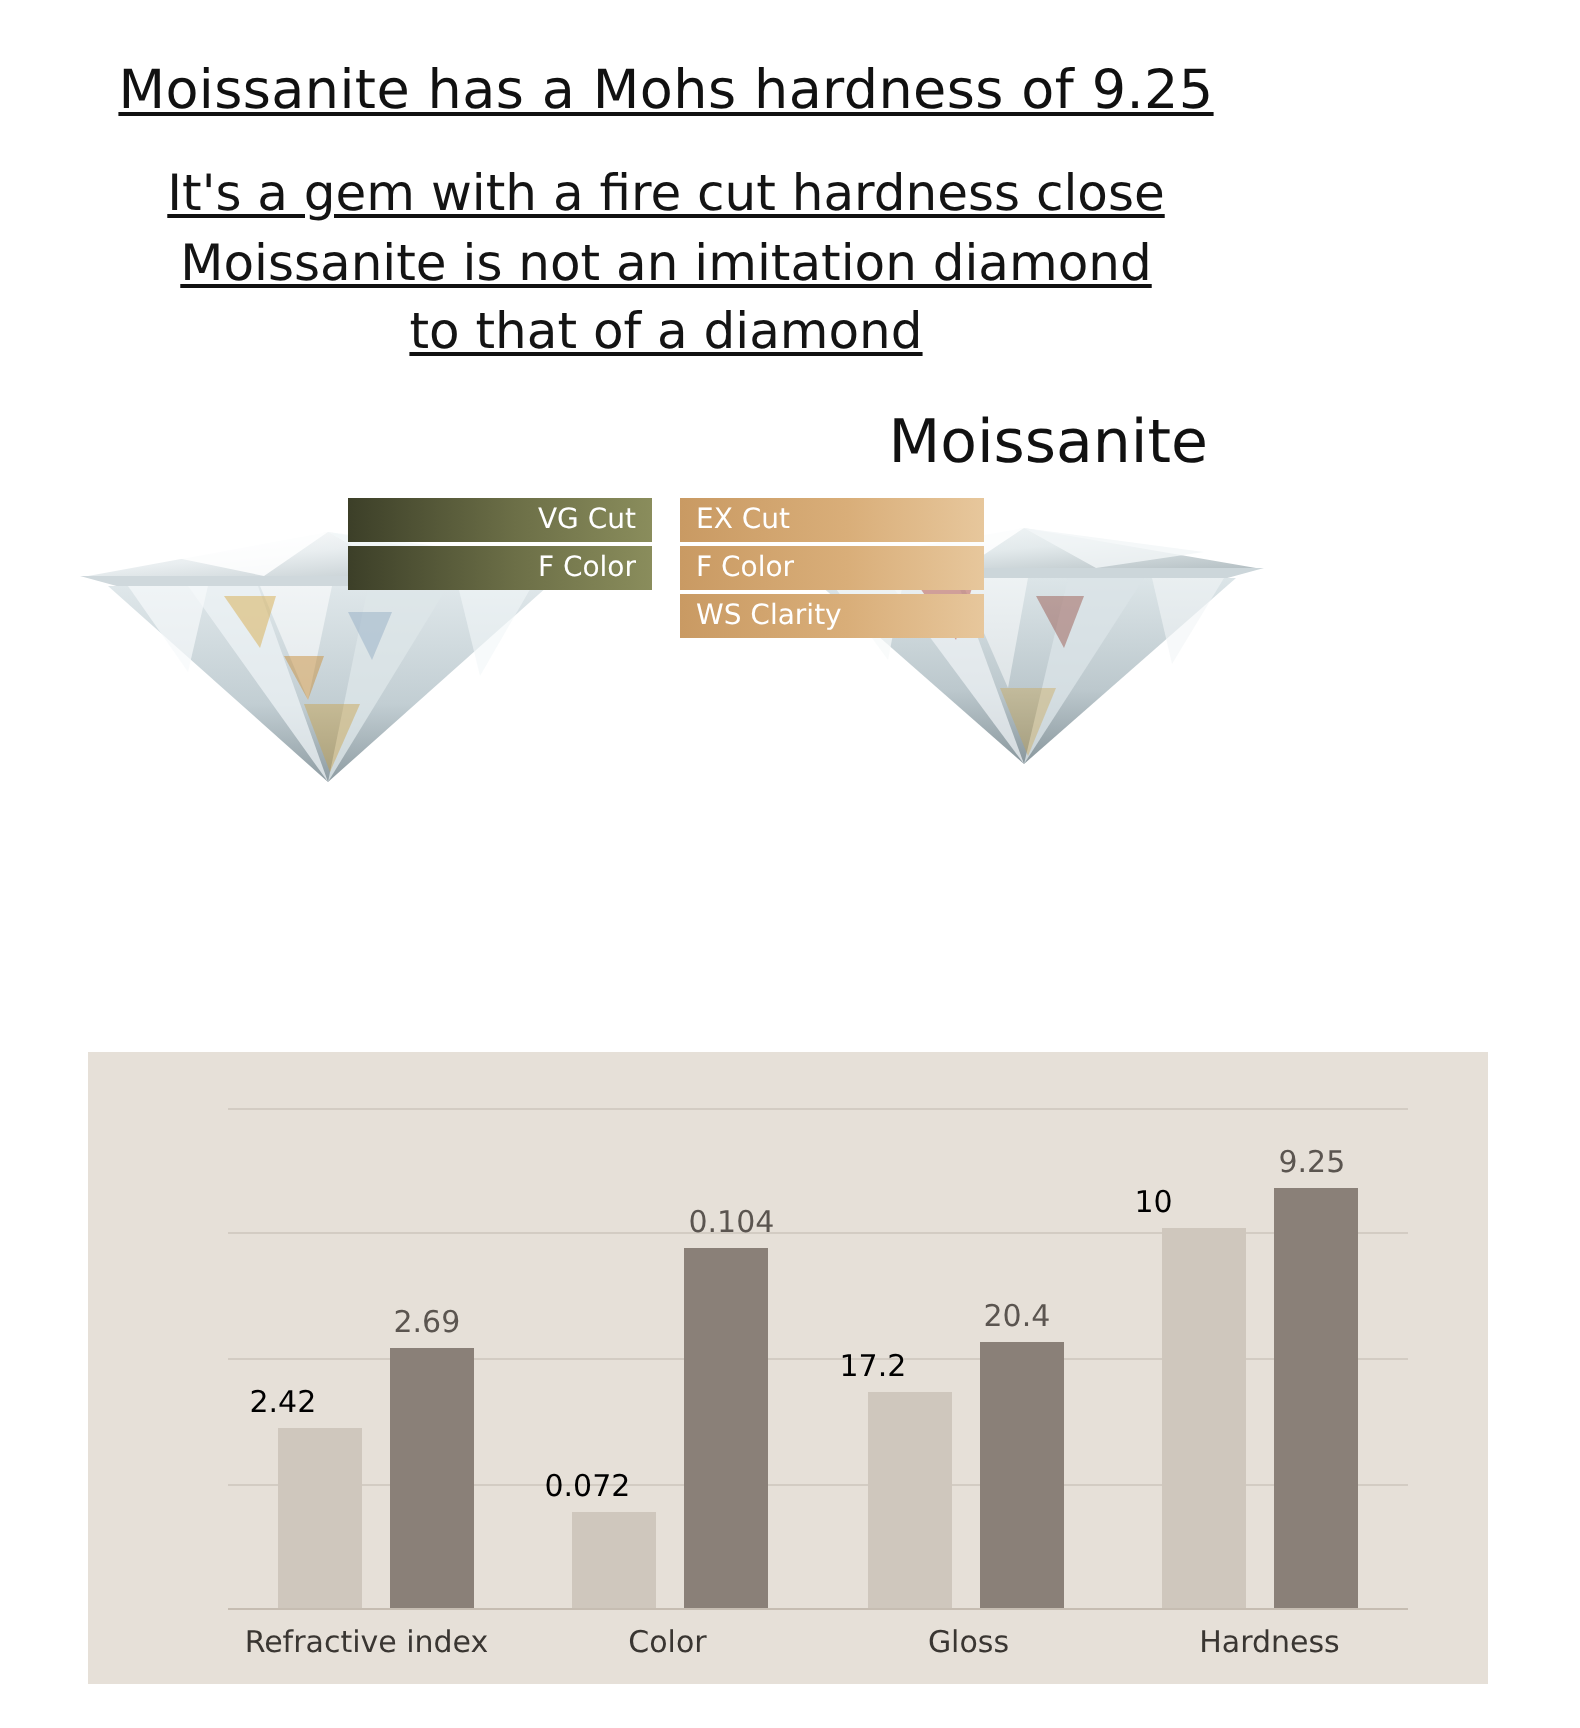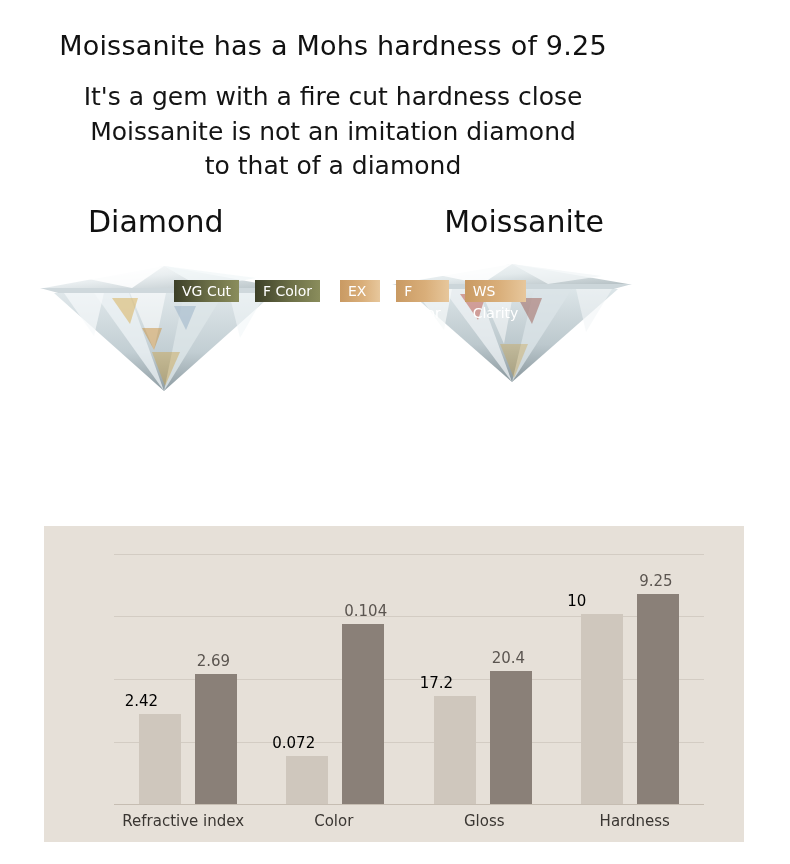--- a/index.html
+++ b/index.html
@@ -11,20 +11,21 @@
     height: 864px;
     background: #ffffff;
     font-family: "DejaVu Sans", sans-serif;
     color: #111111;
     overflow: hidden;
   }
   .page {
     position: relative;
     width: 666px;
     height: 864px;
+    text-decoration: underline;
   }
 
   
   .headline-top {
     text-align: center;
     font-size: 27px;
     line-height: 1.2;
     padding-top: 30px;
     color: #111;
     letter-spacing: 0.2px;
@@ -72,23 +73,23 @@
     position: absolute;
     top: 45px;
     left: 50%;
     transform: translateX(-50%);
     width: 318px;
     display: flex;
     justify-content: space-between;
   }
   .badge-col {
     display: flex;
-    gap: 16px;
+    flex-direction: column;
+    gap: 2px;
     width: 152px;
-    margin-top: 31px;
   }
   .badge {
     height: 22px;
     line-height: 22px;
     font-size: 14px;
     color: #ffffff;
     padding: 0 8px;
     box-sizing: border-box;
   }
   .badge.dark {
@@ -192,21 +193,20 @@
 <div class="page">
 
   <div class="headline-top">Moissanite has a Mohs hardness of 9.25</div>
   <div class="subline">
     <div>It's a gem with a fire cut hardness close</div>
     <div>Moissanite is not an imitation diamond</div>
     <div>to that of a diamond</div>
   </div>
 
   <div class="gems">
-    <div class="gem-label left">Diamond</div>
     <div class="gem-label right">Moissanite</div>
 
     <div class="gem-img left">
       <svg width="260" height="150" viewBox="0 0 260 150">
         <defs>
           <linearGradient id="dcrown" x1="0" y1="0" x2="1" y2="1">
             <stop offset="0%" stop-color="#ffffff"></stop>
             <stop offset="45%" stop-color="#e9eef0"></stop>
             <stop offset="100%" stop-color="#b9c4c8"></stop>
           </linearGradient>

